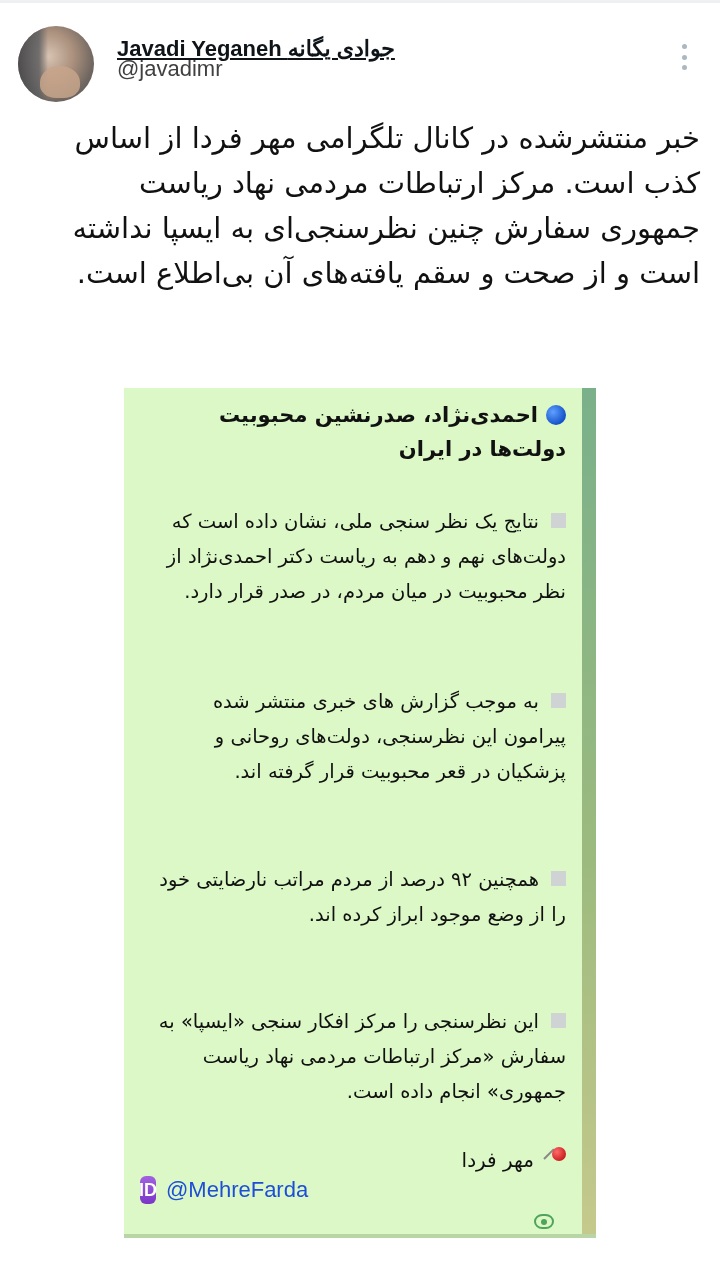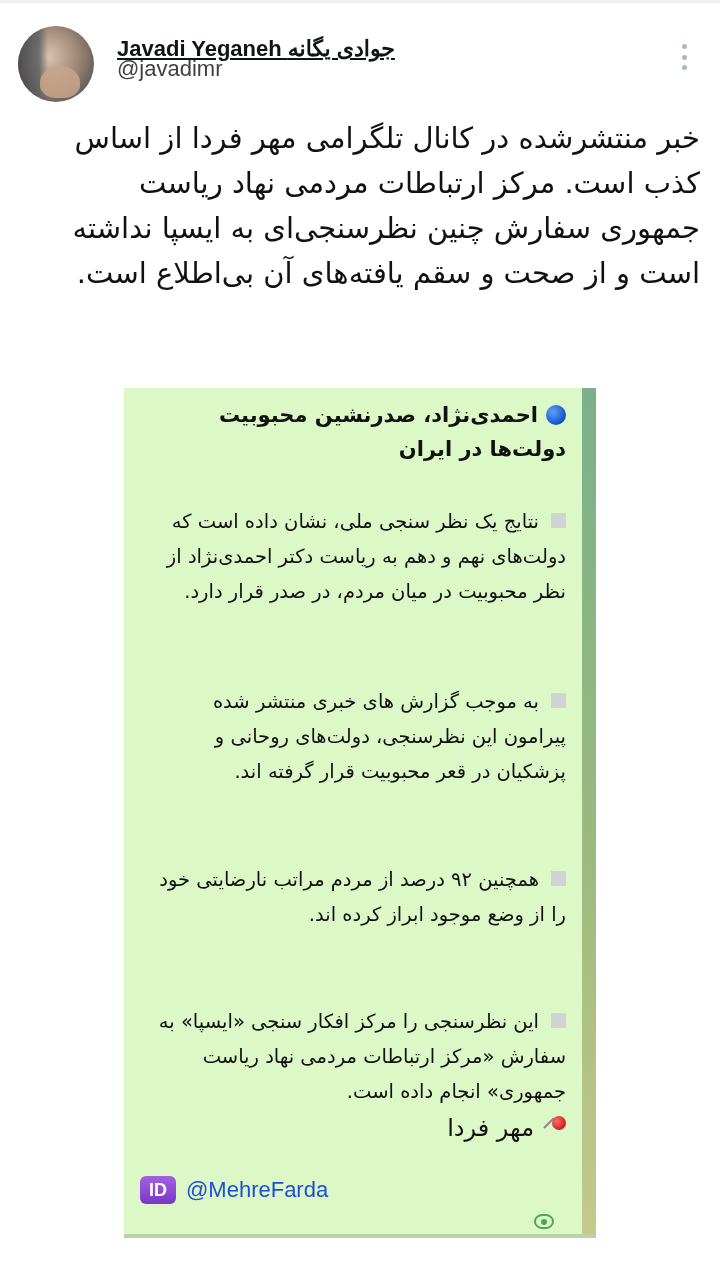--- a/index.html
+++ b/index.html
@@ -20,26 +20,26 @@
   .card .bottom-shadow { position:absolute; left:0; bottom:0; width:100%; height:4px; background:#b9d4a5; }
   .msg { position:absolute; right:30px; direction:rtl; text-align:right; font-family:"DejaVu Sans", sans-serif; color:#111; }
   .title { top:10px; width:420px; font-weight:bold; font-size:21px; line-height:34px; }
   .dot-icon { display:inline-block; width:20px; height:20px; border-radius:50%; background:radial-gradient(circle at 35% 35%, #5fa0ff, #1452c9 70%); vertical-align:-3px; margin-left:8px; }
   .para { width:420px; font-size:19.5px; line-height:35px; }
   .sq-icon { display:inline-block; width:15px; height:15px; background:#d0d3d4; margin-left:12px; vertical-align:0; }
   .p1 { top:116px; }
   .p2 { top:296px; }
   .p3 { top:474px; }
   .p4 { top:616px; }
-  .sig { top:724px; font-size:24px; line-height:32px; }
+  .sig { top:756px; font-size:20px; line-height:32px; }
   .pin-icon { display:inline-block; position:relative; width:24px; height:24px; margin-left:8px; vertical-align:-4px; }
   .pin-icon .head { position:absolute; right:0; top:0; width:14px; height:14px; border-radius:50%; background:radial-gradient(circle at 35% 35%, #ff6b6b, #c91c1c 75%); }
   .pin-icon .needle { position:absolute; left:2px; top:11px; width:14px; height:2px; background:#888; transform:rotate(-45deg); transform-origin:left center; }
   .idrow { position:absolute; left:16px; top:788px; display:flex; align-items:center; gap:10px; }
-  .id-icon { width:36px; height:28px; border-radius:6px; background:linear-gradient(180deg,#a162e0,#7a36c7); color:#fff; font-family:"Liberation Sans", sans-serif; font-weight:bold; font-size:18px; display:flex; align-items:center; justify-content:center; }
+  .id-icon { width:16px; height:28px; border-radius:6px; background:linear-gradient(180deg,#a162e0,#7a36c7); color:#fff; font-family:"Liberation Sans", sans-serif; font-weight:bold; font-size:18px; display:flex; align-items:center; justify-content:center; }
   .id-link { font-family:"Liberation Sans", sans-serif; font-size:22px; color:#1d4ed8; }
   .meta { position:absolute; right:32px; top:826px; display:flex; align-items:center; gap:4px; font-family:"Liberation Sans", sans-serif; font-size:15px; color:#4fa35a;flex-direction:column; }
   .eye-icon { display:inline-block; width:16px; height:11px; border:2px solid #4fa35a; border-radius:50%/60%; position:relative; margin-right:2px; }
   .eye-icon::after { content:""; position:absolute; left:5px; top:2.5px; width:6px; height:6px; border-radius:50%; background:#4fa35a; }
   .check-icon { display:inline-block; width:6px; height:11px; border-right:1.5px solid #4fa35a; border-bottom:1.5px solid #4fa35a; transform:rotate(40deg); margin-left:4px; margin-top:-4px; }
 </style>
 </head>
 <body>
 
 <div class="topline"></div>

